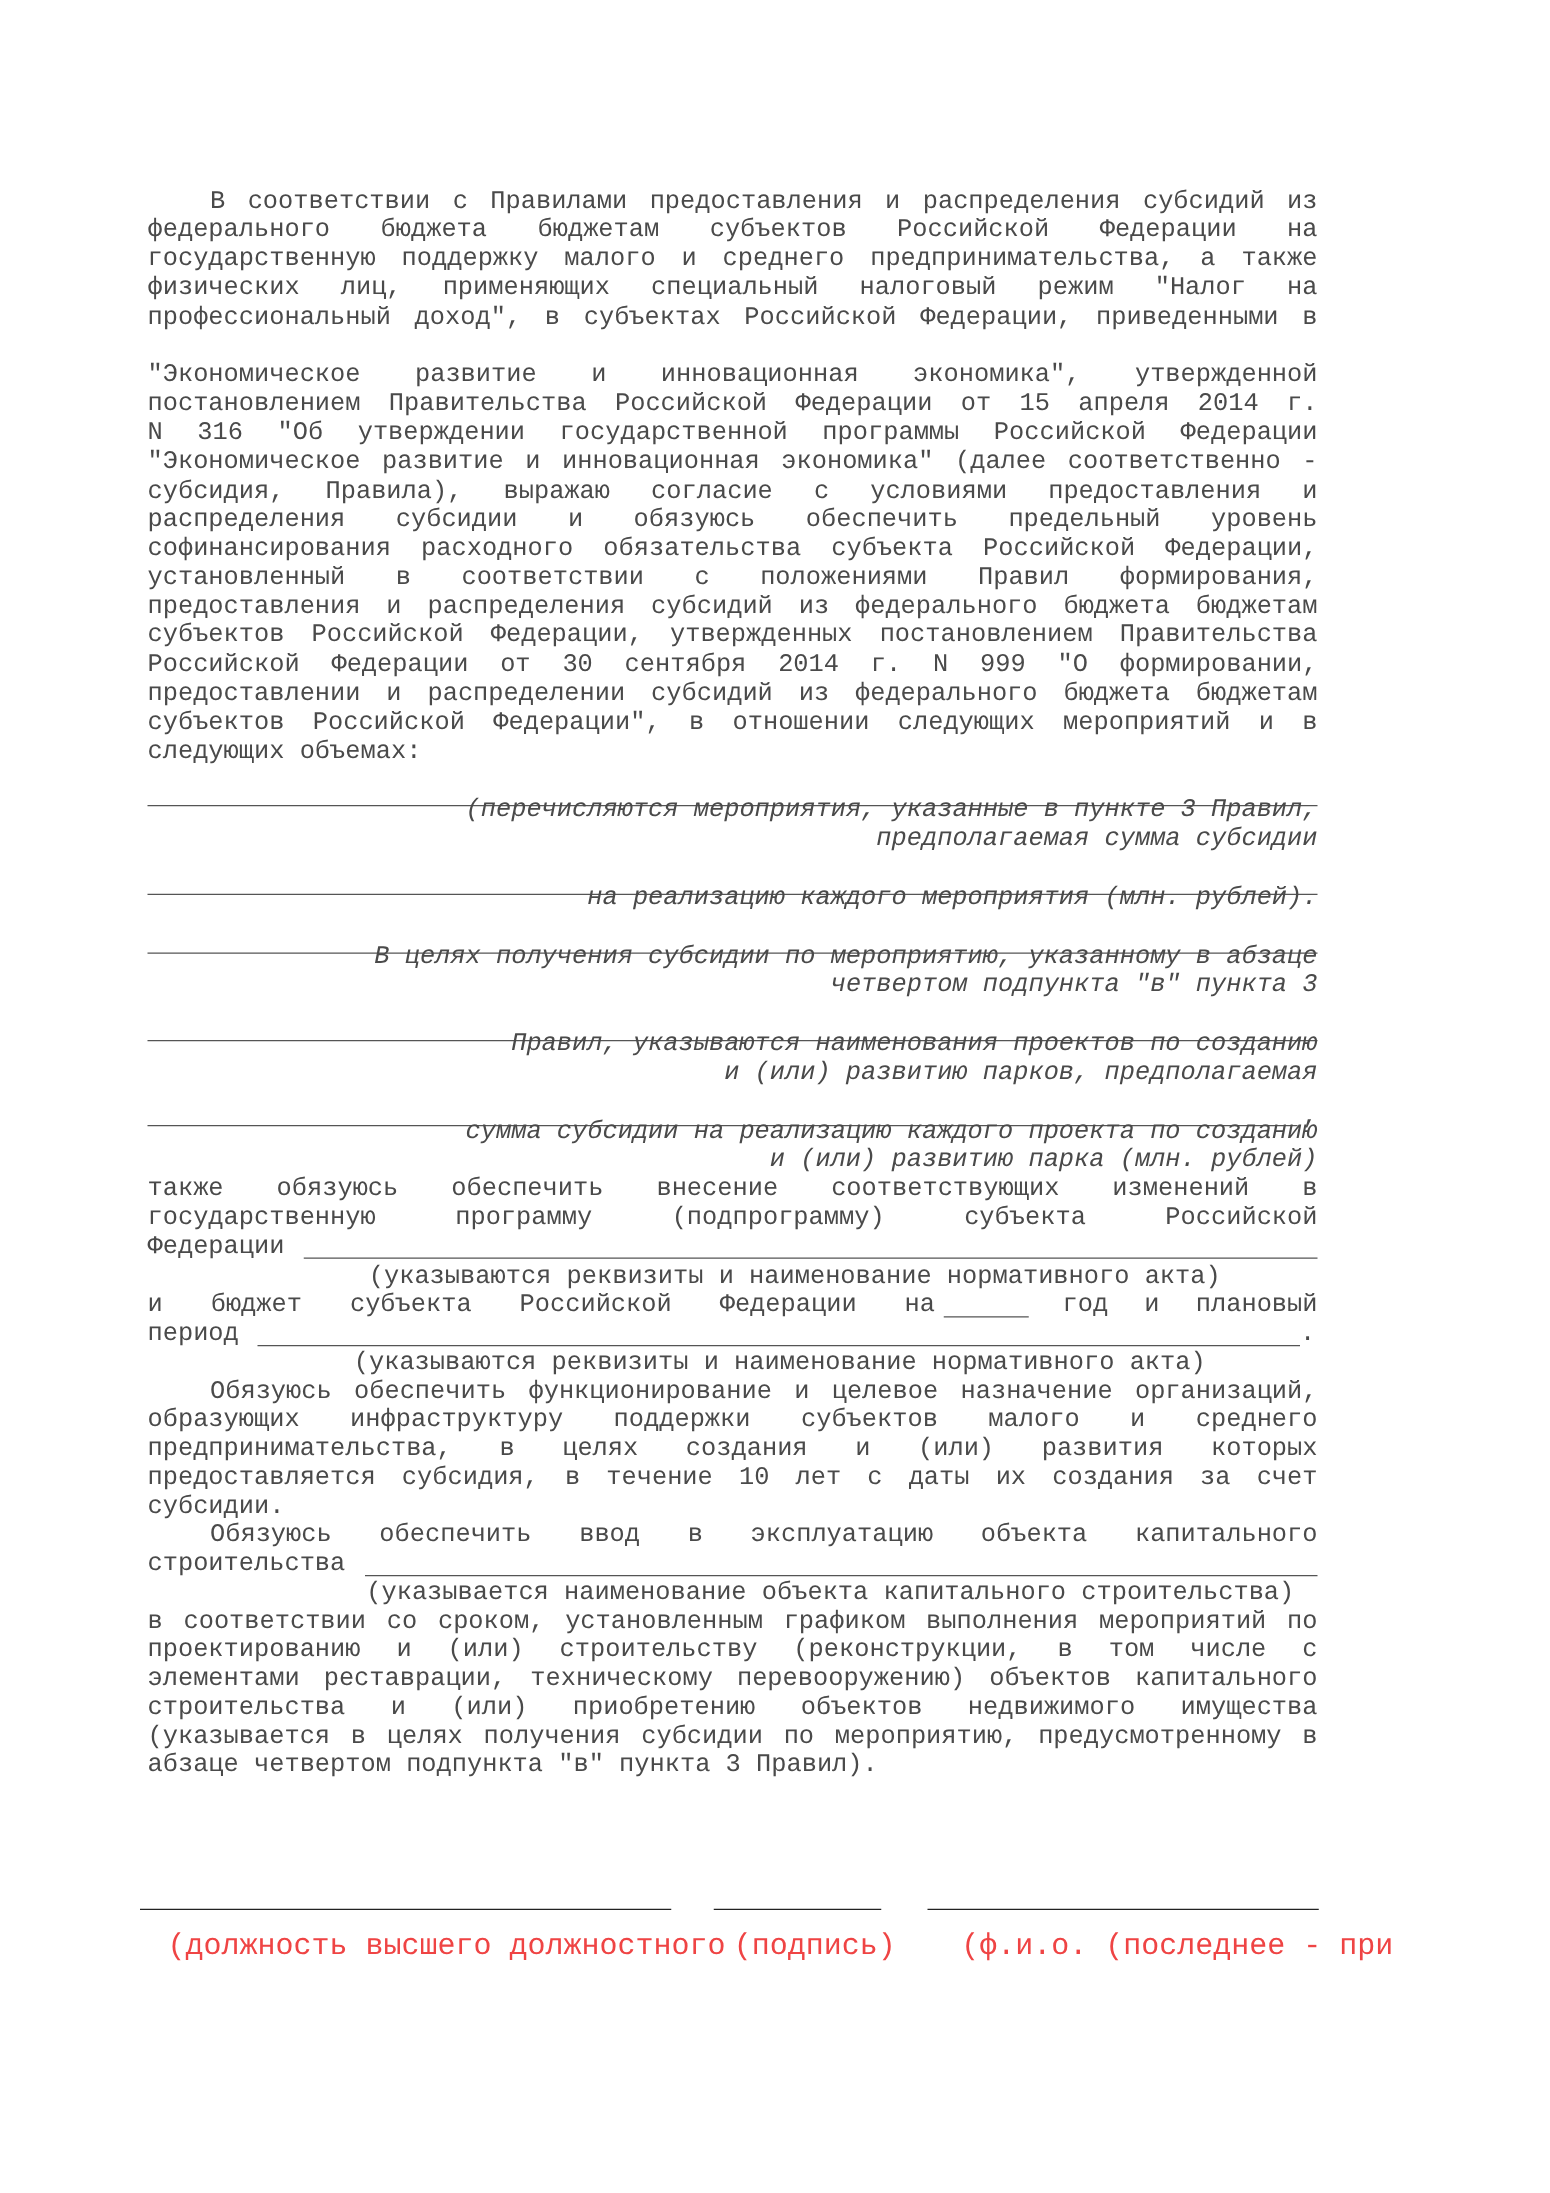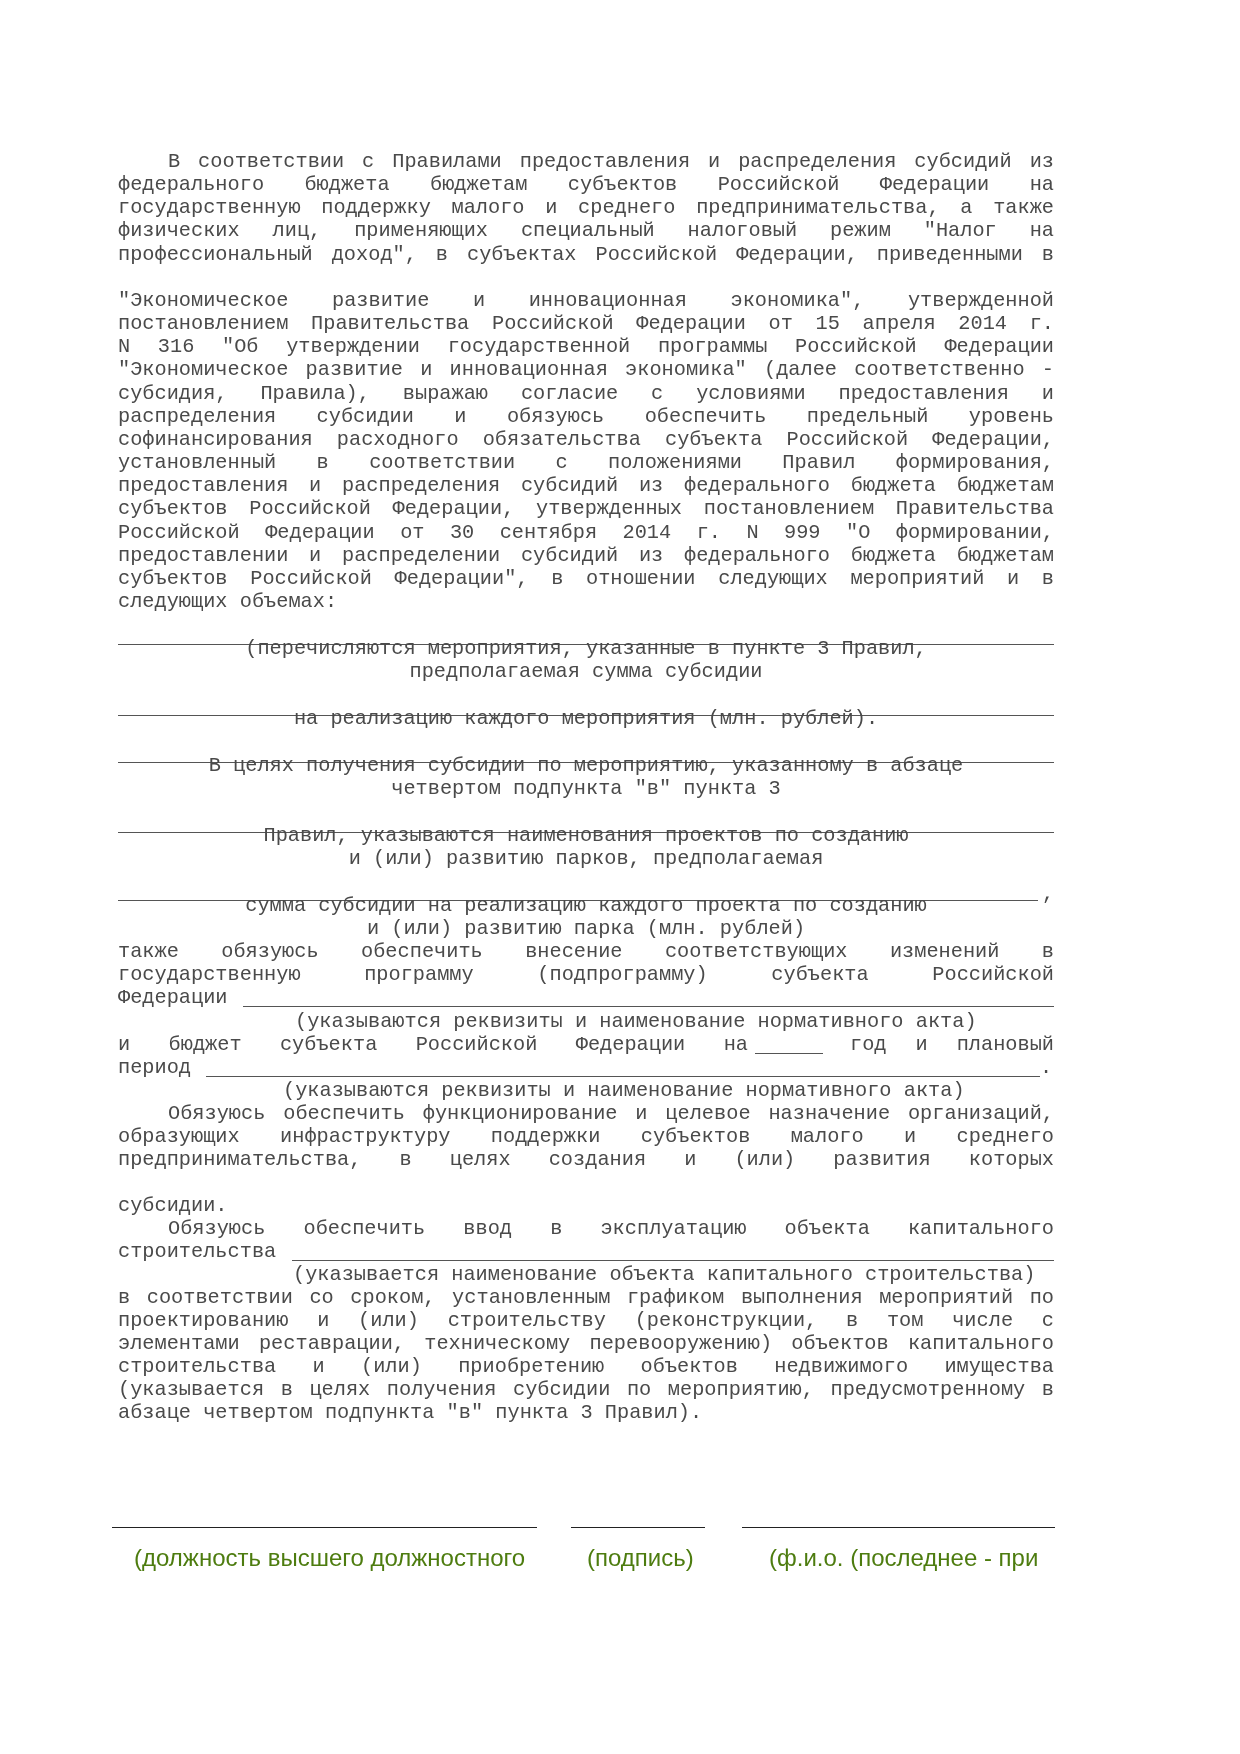--- a/index.html
+++ b/index.html
@@ -11,28 +11,28 @@
     width: 936px;
     font-family: "Liberation Mono", "DejaVu Sans Mono", monospace;
     font-size: 20.3px;
     line-height: 23px;
     height: 23px;
     color: #4a4a4a;
     white-space: nowrap;
     letter-spacing: 0;
   }
   .j { text-align: justify; text-align-last: justify; white-space: normal; }
-  .c { text-align: center; }
+  .c { text-align: right; font-style: italic; }
   .ind { padding-left: 50px; width: 886px; }
   .rule { position: absolute; left: 118px; width: 936px; height: 0; border-top: 1.3px solid #555; }
   .sig-line { position: absolute; top: 1527px; height: 0; border-top: 1.5px solid #222; }
   .sig-cap {
     position: absolute; top: 1544px;
-    font-family: Liberation Sans, sans-serif;
-    font-size: 24px; color: #4d7c0f; white-space: nowrap;
+    font-family: Liberation Mono, monospace;
+    font-size: 24px; color: #ef4444; white-space: nowrap;
   }
 </style>
 </head>
 <body>
 
 <div class="page">
 
   <div class="ln j ind" style="top:150px">В  соответствии  с Правилами предоставления и распределения субсидий из</div>
   <div class="ln j" style="top:173px">федерального бюджета бюджетам субъектов Российской Федерации на</div>
   <div class="ln j" style="top:196px">государственную  поддержку  малого  и среднего предпринимательства, а также</div>
@@ -84,20 +84,21 @@
   <div class="ln" style="top:1033px; left:850px; width:204px; text-align:justify; text-align-last:justify; white-space:normal">год и плановый</div>
 
   <div class="ln" style="top:1056px">период</div>
   <div class="rule" style="top:1076px; left:206px; width:834px"></div>
   <div class="ln" style="top:1056px; left:1040px; width:20px">.</div>
   <div class="ln" style="top:1079px; left:283px; width:780px">(указываются реквизиты и наименование нормативного акта)</div>
 
   <div class="ln j" style="top:1125px">образующих инфраструктуру поддержки субъектов малого и среднего</div>
   <div class="ln j ind" style="top:1102px">Обязуюсь  обеспечить функционирование и целевое назначение организаций,</div>
   <div class="ln j" style="top:1148px">предпринимательства, в целях создания и (или) развития которых</div>
+  <div class="ln j" style="top:1171px">предоставляется  субсидия,  в  течение  10  лет  с даты их создания за счет</div>
   <div class="ln" style="top:1194px">субсидии.</div>
 
   <div class="ln j ind" style="top:1217px">Обязуюсь обеспечить ввод в эксплуатацию объекта капитального</div>
   <div class="ln" style="top:1240px">строительства</div>
   <div class="rule" style="top:1260px; left:292px; width:762px"></div>
   <div class="ln" style="top:1263px; left:293px; width:770px">(указывается наименование объекта капитального строительства)</div>
   <div class="ln j" style="top:1286px">в  соответствии со сроком, установленным графиком выполнения мероприятий по</div>
   <div class="ln j" style="top:1309px">проектированию и (или) строительству (реконструкции, в том числе с</div>
   <div class="ln j" style="top:1332px">элементами  реставрации, техническому перевооружению) объектов капитального</div>
   <div class="ln j" style="top:1355px">строительства и (или) приобретению объектов недвижимого имущества</div>

